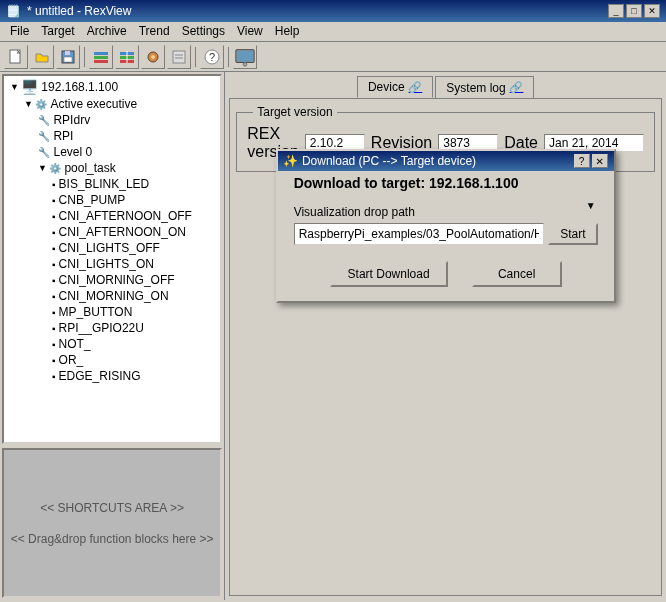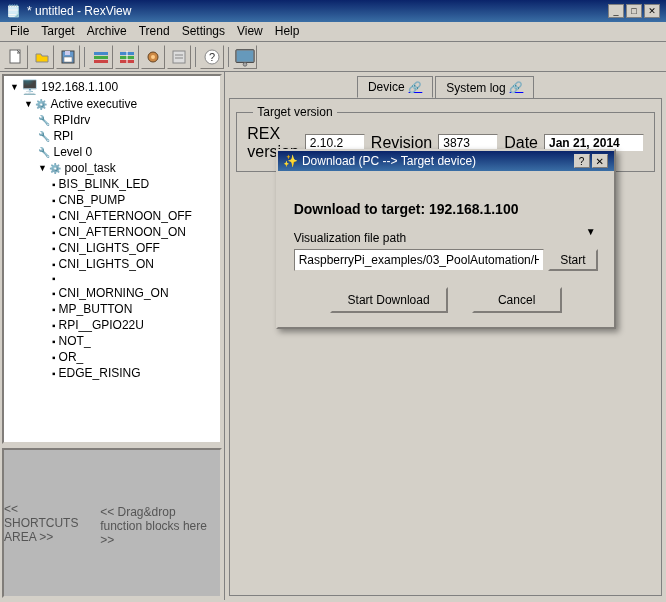--- a/index.html
+++ b/index.html
@@ -131,21 +131,21 @@
       color: #000;
     }
 
     
     .shortcuts-area {
       background: #b8b8b8;
       border: 2px inset #d4d0c8;
       margin: 2px;
       height: 150px;
       display: flex;
-      flex-direction: row;
+      flex-direction: column;
       align-items: center;
       justify-content: center;
       color: #555;
       gap: 11px;
     }
 
     
     .right-panel {
       flex: 1;
       display: flex;
@@ -254,21 +254,21 @@
       background: #d4d0c8;
       border: 1px outset #d4d0c8;
       display: flex;
       align-items: center;
       justify-content: center;
       font-size: 10px;
       cursor: pointer;
       color: black;
     }
     .dialog-content {
-      padding: 30px 16px 14px;
+      padding: 4px 16px 14px;
     }
     .dialog-heading {
       font-weight: bold;
       font-size: 14px;
       margin-bottom: 14px;
     }
     .dialog-dropdown {
       width: 100%;
       height: 22px;
       border: 1px inset #d4d0c8;
@@ -499,20 +499,21 @@
         <span>CNI_LIGHTS_OFF</span>
       </div>
 
       <div class="tree-node indent-4">
         <span class="tree-icon">▪</span>
         <span>CNI_LIGHTS_ON</span>
       </div>
 
       <div class="tree-node indent-4">
         <span class="tree-icon">▪</span>
+        <span>CNI_MORNING_OFF</span>
       </div>
 
       <div class="tree-node indent-4">
         <span class="tree-icon">▪</span>
         <span>CNI_MORNING_ON</span>
       </div>
 
       <div class="tree-node indent-4">
         <span class="tree-icon">▪</span>
         <span>MP_BUTTON</span>
@@ -561,21 +562,21 @@
     <div class="device-panel">
 
       <fieldset class="fieldset">
         <legend class="fieldset-legend">Target version</legend>
         <div class="version-row">
           <span class="version-label">REX version</span>
           <input class="version-input" style="width: 60px;" value="2.10.2" readonly="">
           <span class="version-label">Revision</span>
           <input class="version-input" style="width: 60px;" value="3873" readonly="">
           <span class="version-label">Date</span>
-          <input class="version-input" style="width: 100px; font-weight: bold;" value="Jan 21, 2014" readonly="">
+          <input class="version-input" style="width: 100px;" value="Jan 21, 2014" readonly="">
         </div>
       </fieldset>
 
       <div class="dialog-overlay">
         <div class="dialog">
 
           <div class="dialog-title-bar">
             <span>✨ Download (PC --&gt; Target device)</span>
             <div class="dialog-title-icons">
               <div class="dialog-icon-btn">?</div>
@@ -583,21 +584,21 @@
             </div>
           </div>
 
           <div class="dialog-content">
             <div class="dialog-heading">Download to target: 192.168.1.100</div>
 
             <div class="dropdown-wrapper">
               <span class="dropdown-arrow">▼</span>
             </div>
 
-            <div class="file-path-label">Visualization file path</div>
+            <div class="file-path-label">Visualization drop path</div>
             <div class="file-path-row">
               <input class="file-path-input" value="RaspberryPi_examples/03_PoolAutomation/HMI" readonly="" style="">
               <button class="browse-btn">Start</button>
             </div>
 
             <div class="dialog-buttons">
               <button class="dialog-btn">Start Download</button>
               <button class="dialog-btn">Cancel</button>
             </div>
           </div>

